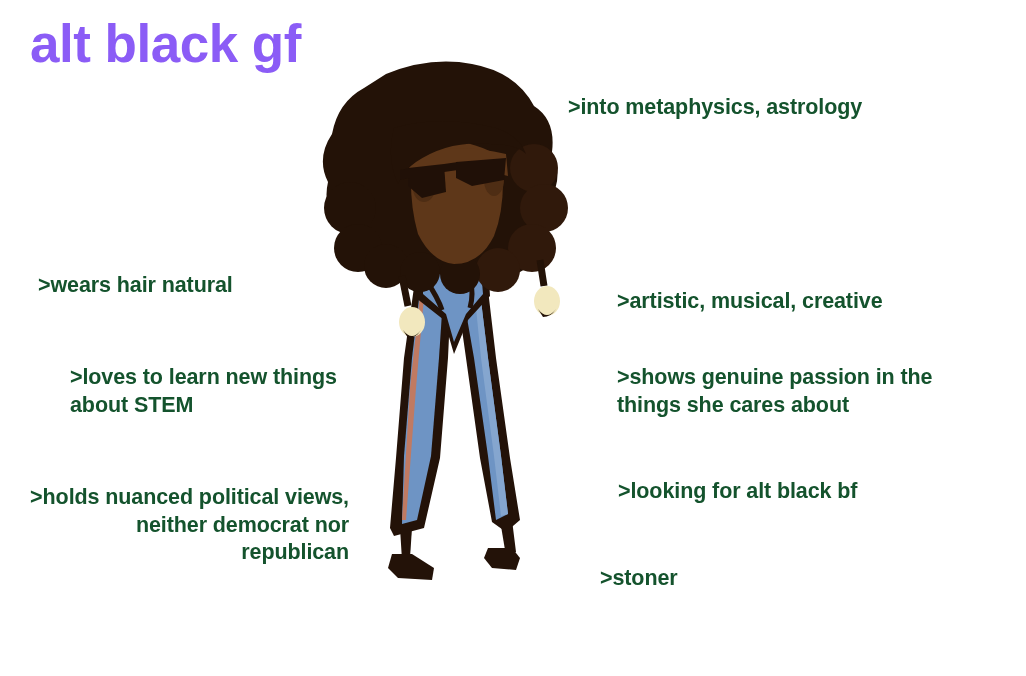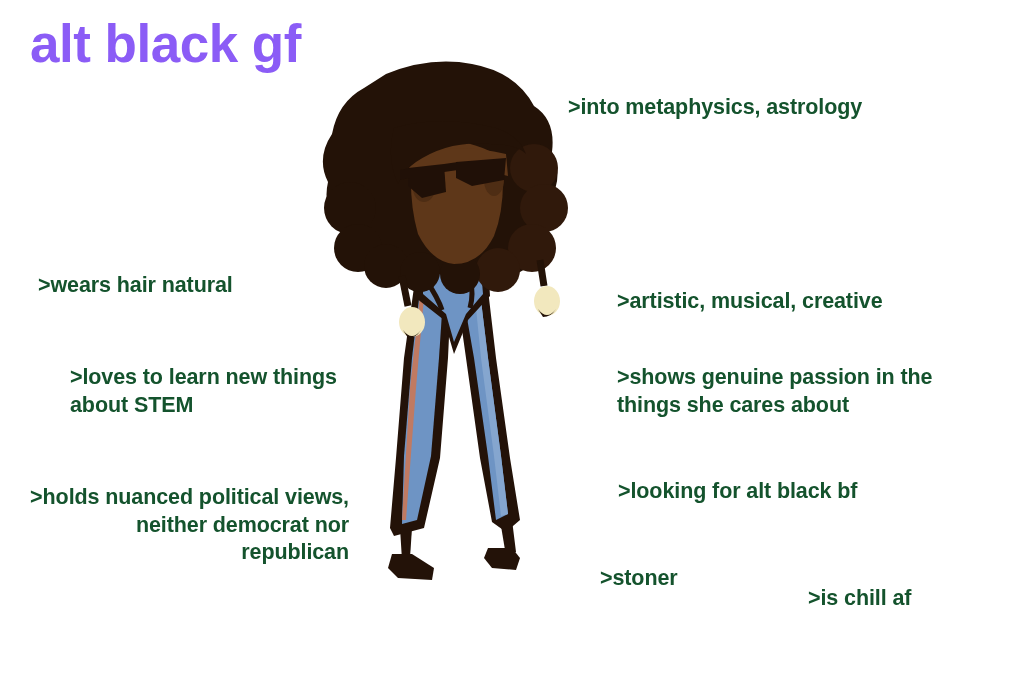--- a/index.html
+++ b/index.html
@@ -66,21 +66,20 @@
 
   <div class="trait t-hair">&gt;wears hair natural</div>
   <div class="trait t-stem">&gt;loves to learn new things about STEM</div>
   <div class="trait t-politics">&gt;holds nuanced political views, neither democrat nor republican</div>
 
   <div class="trait t-meta">&gt;into metaphysics, astrology</div>
   <div class="trait t-artistic">&gt;artistic, musical, creative</div>
   <div class="trait t-passion">&gt;shows genuine passion in the things she cares about</div>
   <div class="trait t-looking">&gt;looking for alt black bf</div>
   <div class="trait t-stoner">&gt;stoner</div>
-  <div class="trait t-chill">&gt;is chill af</div>
 
   <svg id="character" viewBox="0 0 270 545">
 
     <g>
 
       <path fill="#231208" d="M96 215 L132 215 L128 300 L120 400 L104 470 L74 478 L70 470 L76 400 L84 300 Z"></path>
       <path fill="#6e94c4" d="M101 224 L124 224 L119 300 L111 398 L97 462 L82 466 L84 398 L92 300 Z"></path>
       <path fill="#c07a62" d="M101 228 L105 228 L96 330 L86 462 L82 462 L90 330 Z"></path>
 
       <path fill="#231208" d="M133 208 L165 206 L176 300 L190 400 L200 462 L186 474 L172 464 L160 400 L146 300 Z"></path>

